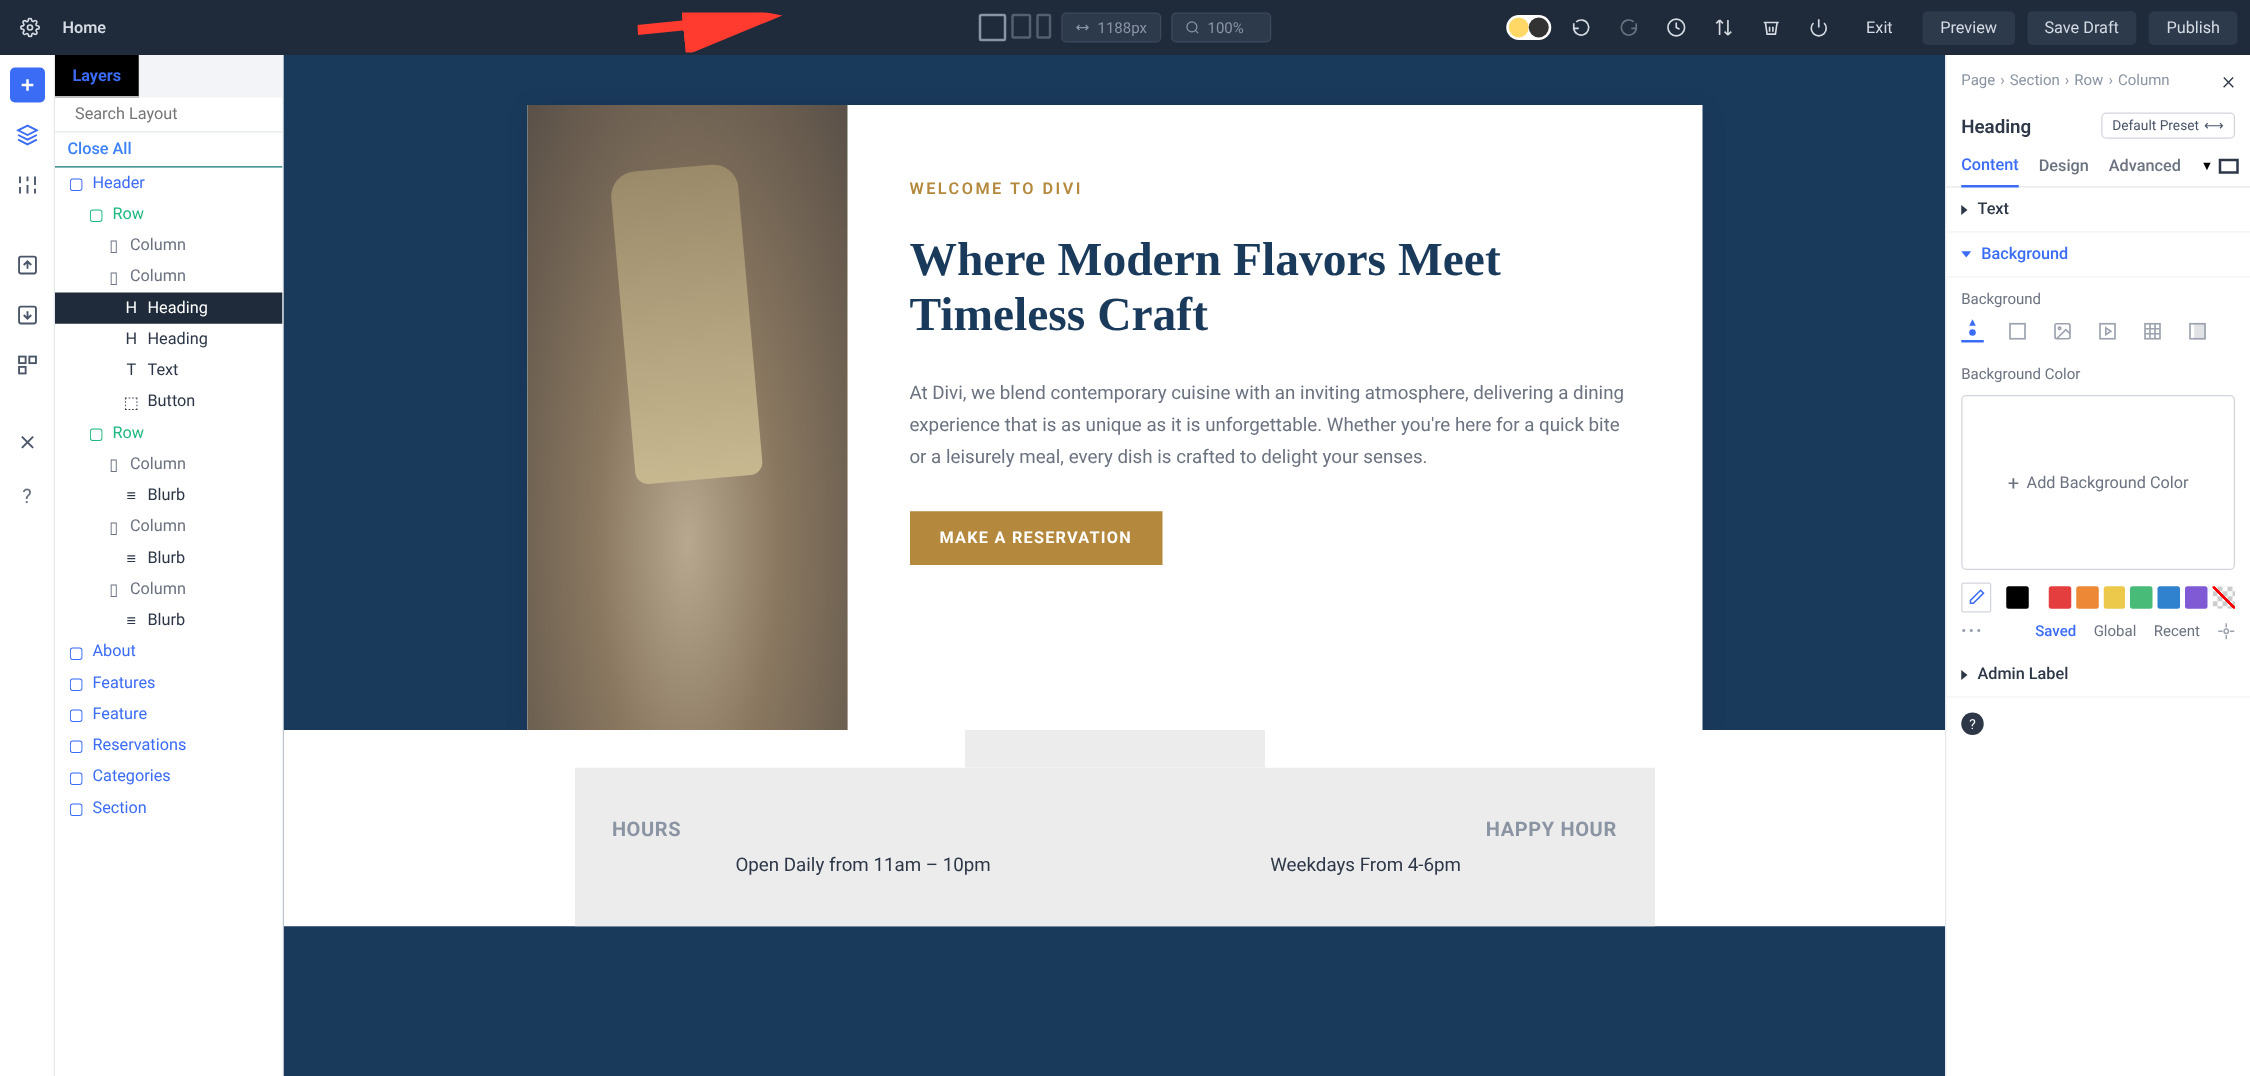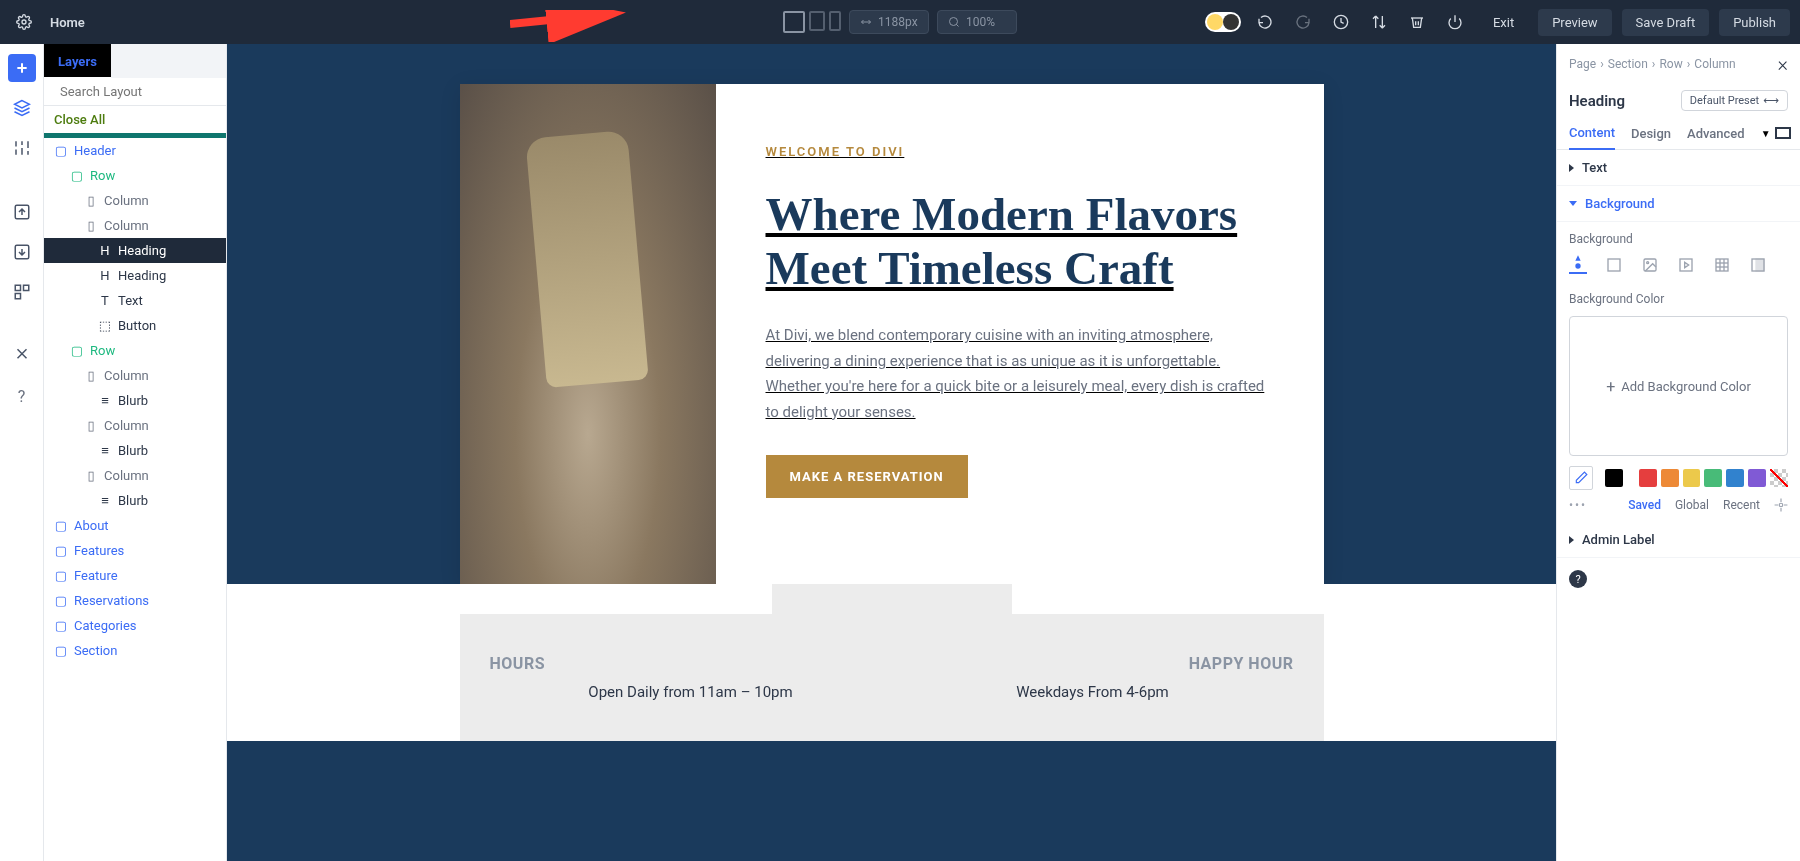--- a/index.html
+++ b/index.html
@@ -32,40 +32,40 @@
 .rail { width: 44px; background: #fff; border-right: 1px solid #e5e8ec; display: flex; flex-direction: column; align-items: center; padding-top: 10px; gap: 12px; }
 .rail .rail-btn { width: 28px; height: 28px; display: flex; align-items: center; justify-content: center; cursor: pointer; border-radius: 4px; color: #4a5568; }
 .rail .rail-btn.add { background: #3b6cf5; color: #fff; }
 
 
 .layers { width: 183px; background: #fff; border-right: 1px solid #e5e8ec; display: flex; flex-direction: column; font-size: 13px; overflow-y: auto; }
 .layers-tab { background: #f2f4f7; padding: 0; display: flex; }
 .layers-tab span { background: #000000; padding: 8px 14px; color: #3b6cf5; font-weight: 700; border-top: 2px solid transparent; border-bottom: 1px solid #fff; }
 .layers-search { display: flex; align-items: center; padding: 6px 10px; gap: 6px; color: #4a5568; border-bottom: 1px solid #e5e8ec; }
 .layers-search input { border: none; outline: none; flex: 1; font-size: 13px; color: #4a5568; }
-.close-all { padding: 6px 10px; color: #4d7c0f; font-weight: 500; border-bottom: 5px solid #0f766e; cursor: pointer; }
+.close-all { padding: 6px 10px; color: #3b82f6; font-weight: 500; border-bottom: 1px solid #0f766e; cursor: pointer; }
 .tree-item { padding: 5px 10px; display: flex; align-items: center; gap: 6px; cursor: pointer; color: #2d3748; white-space: nowrap; }
 .tree-item.section { color: #3b6cf5; }
 .tree-item.row { color: #1eb980; padding-left: 26px; }
 .tree-item.col { color: #6b7280; padding-left: 40px; }
 .tree-item.mod { color: #2d3748; padding-left: 54px; }
 .tree-item.active { background: #1f2a3a; color: #fff; }
 .tree-icon { width: 14px; height: 14px; display: inline-flex; align-items: center; justify-content: center; flex-shrink: 0; }
 
 
 .canvas { flex: 1; background: #1a3a5c; overflow: auto; position: relative; }
 .page-bg { background: #1a3a5c; padding-top: 40px; }
 .page-bg-lower { background: #fff; }
-.card { width: 864px; margin: 0 auto; background: #fff; display: flex; box-shadow: 0 4px 20px rgba(0,0,0,0.1); text-decoration: underline; }
+.card { width: 940px; margin: 0 auto; background: #fff; display: flex; box-shadow: 0 4px 20px rgba(0,0,0,0.1); }
 .card-img { width: 256px; height: 500px; background: linear-gradient(135deg, #6b7a6a 0%, #8a9888 30%, #a89878 60%, #7a6a5a 100%); position: relative; overflow: hidden; }
 .card-img::before { content: ""; position: absolute; inset: 0; background: radial-gradient(ellipse at 50% 70%, #b8a890 0%, #8a7860 40%, #5a5048 100%); }
 .card-img::after { content: ""; position: absolute; top: 10%; left: 30%; width: 40%; height: 50%; background: linear-gradient(180deg, #9a8a6a, #c8b890); border-radius: 20px 20px 10px 10px; transform: rotate(-5deg); }
 .card-body { flex: 1; padding: 60px 50px; }
 .eyebrow { color: #b5893d; font-size: 13px; font-weight: 600; letter-spacing: 2px; margin-bottom: 28px; }
-.hero-title { font-family: Georgia, serif; font-size: 47px; font-weight: 700; color: #1a3a5c; line-height: 1.15; margin-bottom: 28px; }
+.hero-title { font-family: Georgia, serif; font-size: 38px; font-weight: 700; color: #1a3a5c; line-height: 1.15; margin-bottom: 28px; }
 .hero-text { color: #6b7280; font-size: 15px; line-height: 1.7; margin-bottom: 30px; }
 .hero-btn { display: inline-block; background: #b5893d; color: #fff; padding: 14px 24px; font-size: 13px; font-weight: 700; letter-spacing: 1px; cursor: pointer; }
 .info-row { width: 864px; margin: 0 auto; background: #ececec; display: flex; padding: 40px 30px; }
 .info-col { flex: 1; text-align: center; }
 .info-col:first-child { text-align: left; }
 .info-col:last-child { text-align: right; }
 .info-label { color: #8a94a3; font-size: 16px; font-weight: 700; margin-bottom: 10px; letter-spacing: 0.5px; }
 .info-value { color: #2d3748; font-size: 15px; text-align: center; }
 .white-divider { width: 864px; margin: 0 auto; background: #fff; height: 30px; position: relative; }
 .white-divider::after { content: ""; position: absolute; left: 50%; top: 0; transform: translateX(-50%); width: 240px; height: 30px; background: #ececec; }

